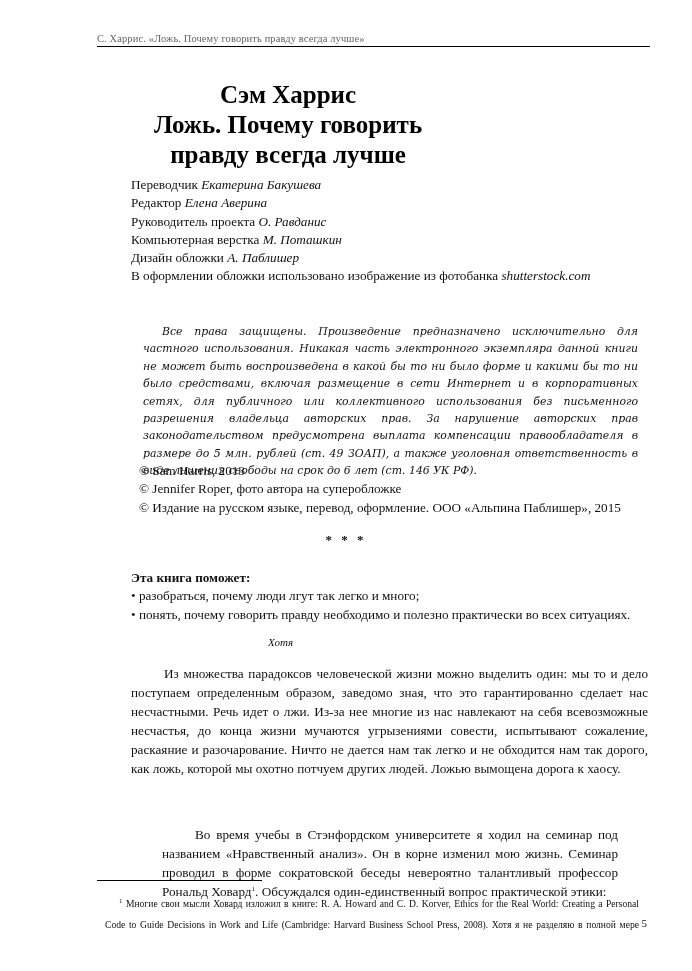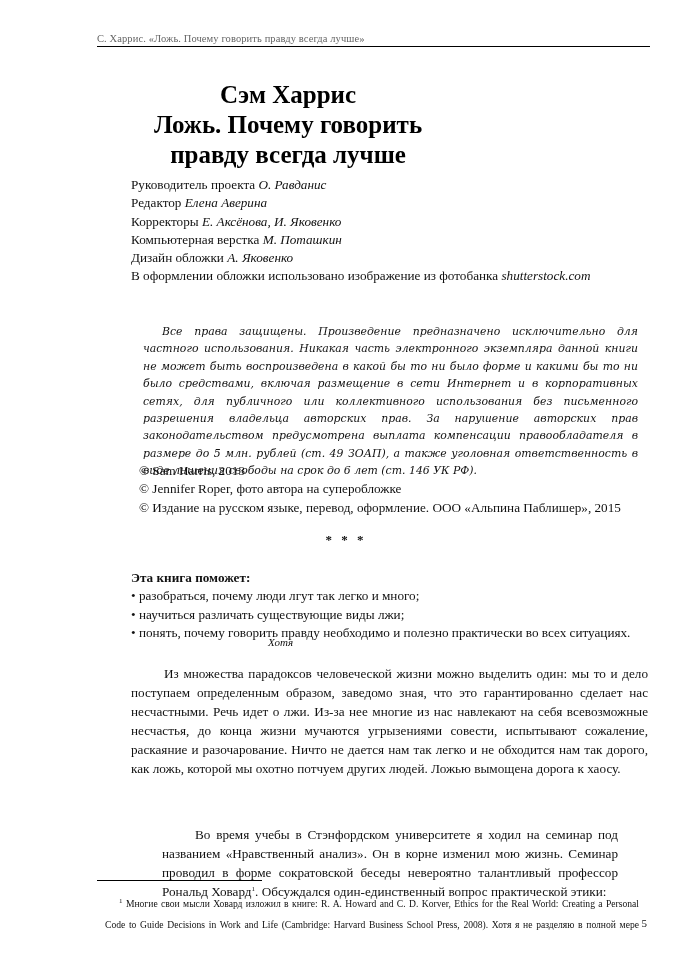--- a/index.html
+++ b/index.html
@@ -45,44 +45,43 @@
 <div class="abs running-head">С.  Харрис.  «Ложь. Почему говорить правду всегда лучше»</div>
 <div class="abs head-rule"></div>
 
 <div class="abs title-block">
   <div>Сэм Харрис</div>
   <div>Ложь. Почему говорить</div>
   <div>правду всегда лучше</div>
 </div>
 
 <div class="abs credits">
+  <div><span>Переводчик</span> <i>Екатерина Бакушева</i></div>
+  <div><span>Редактор</span> <i>Елена Аверина</i></div>
   <div><span>Руководитель проекта</span> <i>О. Равданис</i></div>
-  <div><span>Редактор</span> <i>Елена Аверина</i></div>
-  <div><span>Корректоры</span> <i>Е. Аксёнова, И. Яковенко</i></div>
   <div><span>Компьютерная верстка</span> <i>М. Поташкин</i></div>
-  <div><span>Дизайн обложки</span> <i>А. Яковенко</i></div>
+  <div><span>Дизайн обложки</span> <i>А. Паблишер</i></div>
   <div><span>В оформлении обложки использовано изображение из фотобанка</span> <i>shutterstock.com</i></div>
 </div>
 
 <div class="abs rights">
   <p>Все права защищены. Произведение предназначено исключительно для частного использования. Никакая часть электронного экземпляра данной книги не может быть воспроизведена в какой бы то ни было форме и какими бы то ни было средствами, включая размещение в сети Интернет и в корпоративных сетях, для публичного или коллективного использования без письменного разрешения владельца авторских прав. За нарушение авторских прав законодательством предусмотрена выплата компенсации правообладателя в размере до 5 млн. рублей (ст. 49 ЗОАП), а также уголовная ответственность в виде лишения свободы на срок до 6 лет (ст. 146 УК РФ).</p>
 </div>
 
 <div class="abs copyrights">
   <div>© Sam Harris, 2013</div>
   <div>© Jennifer Roper, фото автора на суперобложке</div>
   <div>© Издание на русском языке, перевод, оформление. ООО «Альпина Паблишер», 2015</div>
 </div>
 
 <div class="abs stars">* * *</div>
 
 <div class="abs helps">
   <div class="hh">Эта книга поможет:</div>
   <div>• разобраться, почему люди лгут так легко и много;</div>
-  <div>• научиться различать существующие виды лжи;</div>
   <div>• понять, почему говорить правду необходимо и полезно практически во всех ситуациях.</div>
 </div>
 <div class="abs emme">Хотя</div>
 
 <div class="abs main-para">
   <p>Из множества парадоксов человеческой жизни можно выделить один: мы то и дело поступаем определенным образом, заведомо зная, что это гарантированно сделает нас несчастными. Речь идет о лжи. Из-за нее многие из нас навлекают на себя всевозможные несчастья, до конца жизни мучаются угрызениями совести, испытывают сожаление, раскаяние и разочарование. Ничто не дается нам так легко и не обходится нам так дорого, как ложь, которой мы охотно потчуем других людей. Ложью вымощена дорога к хаосу.</p>
 </div>
 
 <div class="abs quote-para">
   <p><span>Во время учебы в Стэнфордском университете я ходил на семинар под названием «Нравственный анализ». Он в корне изменил мою жизнь. Семинар проводил в форме сократовской беседы невероятно талантливый профессор Рональд Ховард</span><sup>1</sup><span>. Обсуждался один-единственный вопрос практической этики:</span></p>

